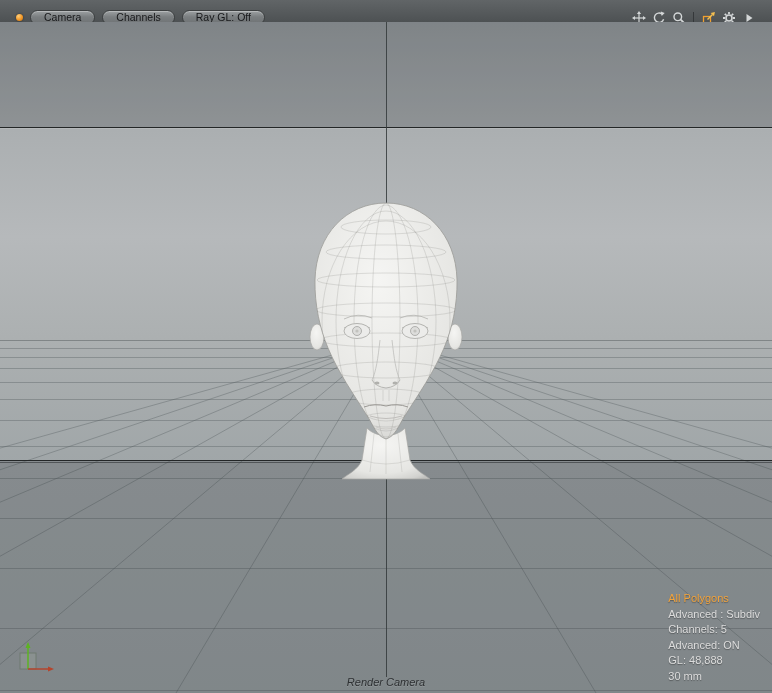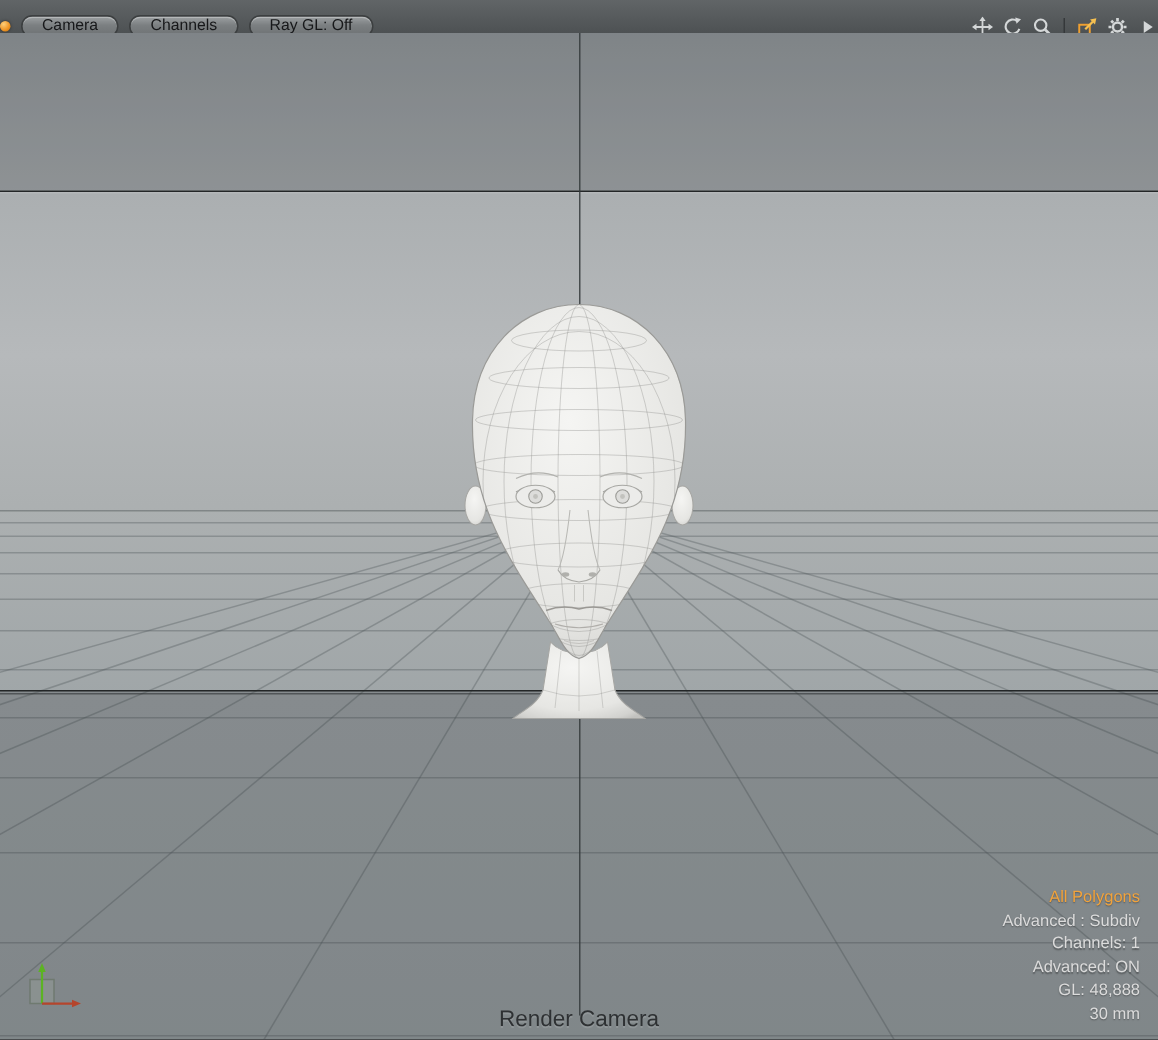--- a/index.html
+++ b/index.html
@@ -11,21 +11,21 @@
   }
   .app{
     position:absolute;inset:0;
     box-shadow:inset 0 0 0 1px #37393b;
   }
   
   .topbar{
     position:absolute;top:0;left:0;right:0;height:36px;
     background:linear-gradient(#616567,#4b4f51 70%,#454849);
     border-bottom:1px solid #2c2f30;
-    display:flex;align-items:center;gap:7px;padding:0 0;
+    display:flex;align-items:center;gap:7px;padding:0 16px;
     box-sizing:border-box;
   }
   .dot{
     width:7px;height:7px;border-radius:50%;
     background:radial-gradient(circle at 35% 30%, #ffcf7a, #ef9322 60%, #b96d12);
     box-shadow:0 0 2px rgba(0,0,0,.5);
     flex:0 0 auto;cursor:pointer;
   }
   .pill{
     height:15px;padding:0 13px;border-radius:8px;
@@ -39,25 +39,26 @@
   .tb-icon{width:15px;height:15px;display:flex;align-items:center;justify-content:center;cursor:pointer;}
   .tb-sep{width:1px;height:12px;background:#35383a;margin:0 2px;}
   
   .viewport{
     position:absolute;top:22px;left:0;right:0;bottom:0;
     overflow:hidden;
   }
   .viewport svg.scene{display:block;}
   .cam-label{
     position:absolute;left:386px;bottom:5px;transform:translateX(-50%);
-    font-size:15px;color:#2e3133;text-shadow:0 1px 0 rgba(255,255,255,.12);
+    font-size:11px;color:#2e3133;text-shadow:0 1px 0 rgba(255,255,255,.12);
     white-space:nowrap;
+    font-style:italic;
   }
   .info{
-    position:absolute;right:12px;bottom:9px;text-align:right;
+    position:absolute;right:12px;bottom:9px;text-align:left;
     font-size:11px;line-height:15.5px;color:#dcdcdc;
     text-shadow:0 1px 1px rgba(0,0,0,.35);
   }
   .info .sel{color:#f2a33c;}
 </style>
 </head>
 <body>
 
 <div class="app">
 
@@ -256,19 +257,19 @@
         <line x1="28" y1="647" x2="50" y2="647" stroke="#b5452c" stroke-width="1.5"></line>
         <polygon points="54,647 48,644.5 48,649.5" fill="#b5452c"></polygon>
       </g>
     </svg>
 
     <div class="cam-label">Render Camera</div>
 
     <div class="info">
       <div class="sel">All Polygons</div>
       <div>Advanced : Subdiv</div>
-      <div>Channels: 1</div>
+      <div>Channels: 5</div>
       <div>Advanced: ON</div>
       <div>GL: 48,888</div>
       <div>30 mm</div>
     </div>
   </div>
 </div>
 
 </body></html>

